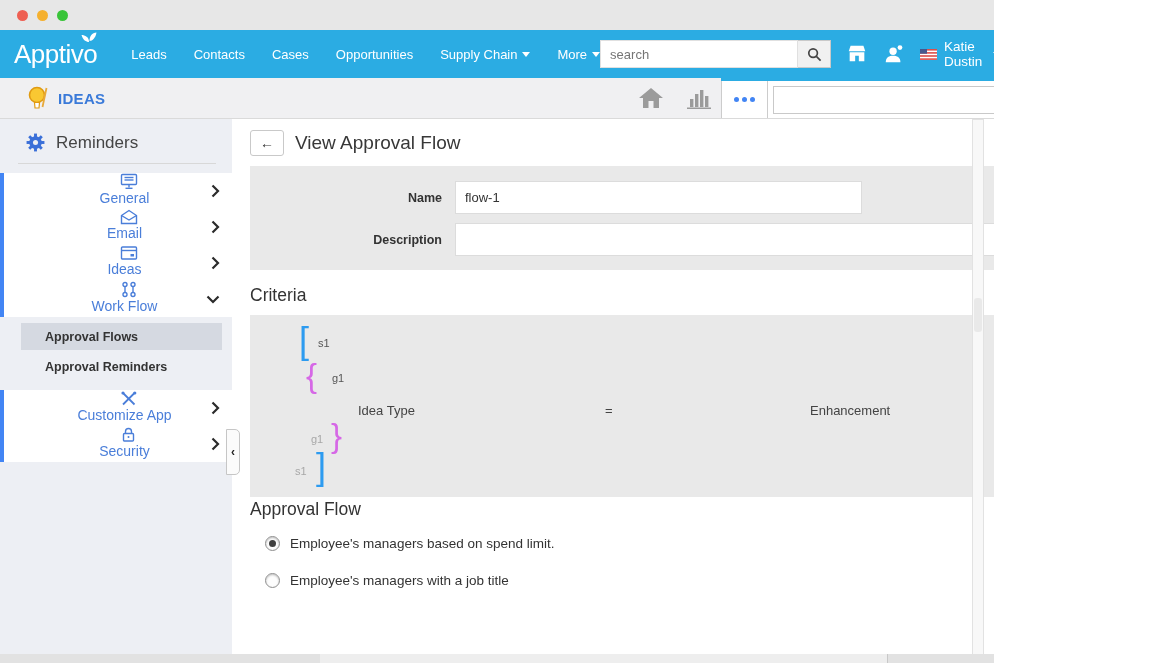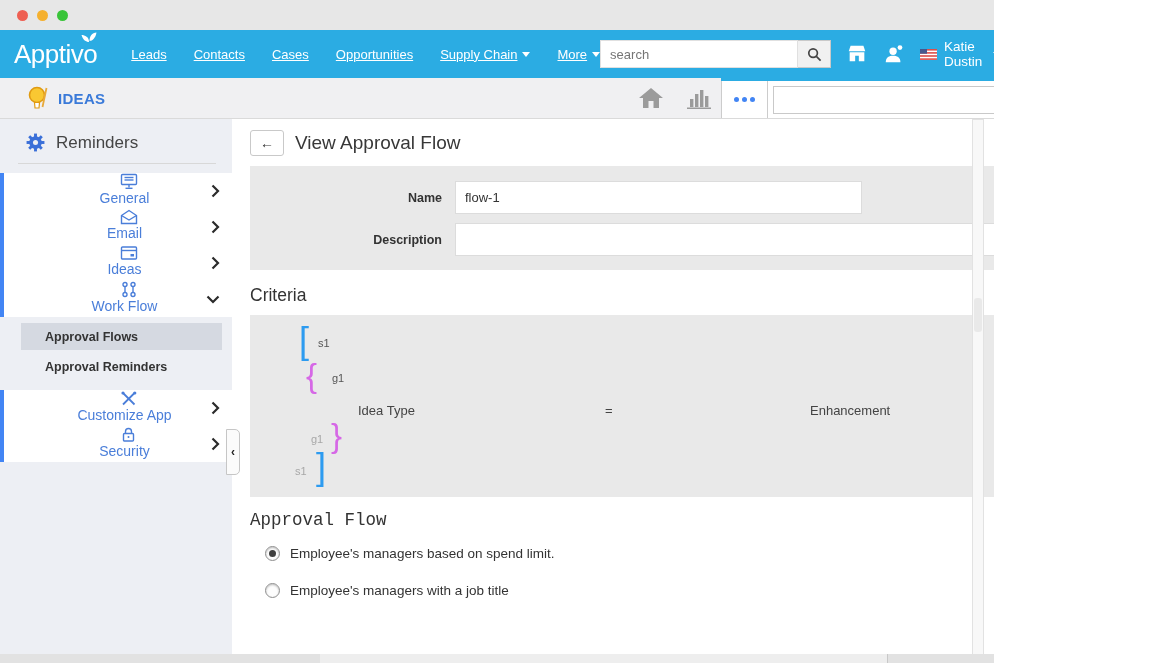--- a/index.html
+++ b/index.html
@@ -9,21 +9,21 @@
   
   .titlebar{height:30px;background:#e7e7e7;display:flex;align-items:center;padding-left:17px;}
   .dot{width:11px;height:11px;border-radius:50%;margin-right:9px;}
   .dot.r{background:var(--dotred);} .dot.y{background:var(--dotyellow);} .dot.g{background:var(--dotgreen);}
 
   
   .topnav{height:48px;background:var(--brand);display:flex;align-items:center;padding:0 14px;color:#fff;}
   .logo{font-size:26px;letter-spacing:-0.5px;color:#fff;position:relative;padding-right:14px;cursor:pointer;}
   .logo .leaf{position:absolute;top:-7px;right:14px;}
   .nav{display:flex;gap:27px;margin-left:20px;font-size:13px;align-items:center;}
-  .nav-item{cursor:pointer;display:flex;align-items:center;gap:5px;white-space:nowrap;text-decoration:underline;}
+  .nav-item{cursor:pointer;display:flex;align-items:center;gap:5px;white-space:nowrap;}
   .caret{width:0;height:0;border-left:4px solid transparent;border-right:4px solid transparent;border-top:5px solid #fff;display:inline-block;}
   .nav-right{margin-left:auto;display:flex;align-items:center;gap:15px;}
   .gsearch{display:flex;align-items:stretch;}
   .gsearch input{width:198px;height:28px;border:1px solid #e0e0e0;padding:0 9px;font-size:13px;color:#333;outline:none;background:#fff;}
   .gsearch button{width:33px;height:28px;background:#f1f1f1;border:1px solid #c9c9c9;border-left:none;cursor:pointer;display:flex;align-items:center;justify-content:center;}
   .tico{width:24px;height:24px;display:flex;align-items:center;justify-content:center;cursor:pointer;}
   .usercluster{display:flex;align-items:center;gap:7px;cursor:pointer;font-size:13.5px;}
 
   
   .appbar{position:relative;height:41px;background:#f0f0f2;border-bottom:1px solid #dadada;}
@@ -390,21 +390,21 @@
         <span class="cond" style="left:108px;">Idea Type</span>
         <span class="cond" style="left:355px;">=</span>
         <span class="cond" style="left:560px;">Enhancement</span>
 
         <span class="tag dim" style="left:61px;top:118px;">g1</span>
         <span class="br mag" style="left:81px;top:104px;font-size:33px;">}</span>
         <span class="tag dim" style="left:45px;top:150px;">s1</span>
         <span class="br blue" style="left:66px;top:134px;">]</span>
       </div>
 
-      <div class="sec-h" style="margin-top:13px;font-family:Liberation Mono, monospace;">Approval Flow</div>
+      <div class="sec-h" style="margin-top:2px;">Approval Flow</div>
 
       <div class="radio-row" style="margin-top:16px;">
         <span class="radio checked"></span>
         <span class="radio-lbl">Employee's managers based on spend limit.</span>
       </div>
       <div class="radio-row" style="margin-top:22px;">
         <span class="radio"></span>
         <span class="radio-lbl">Employee's managers with a job title</span>
       </div>
     </div>

